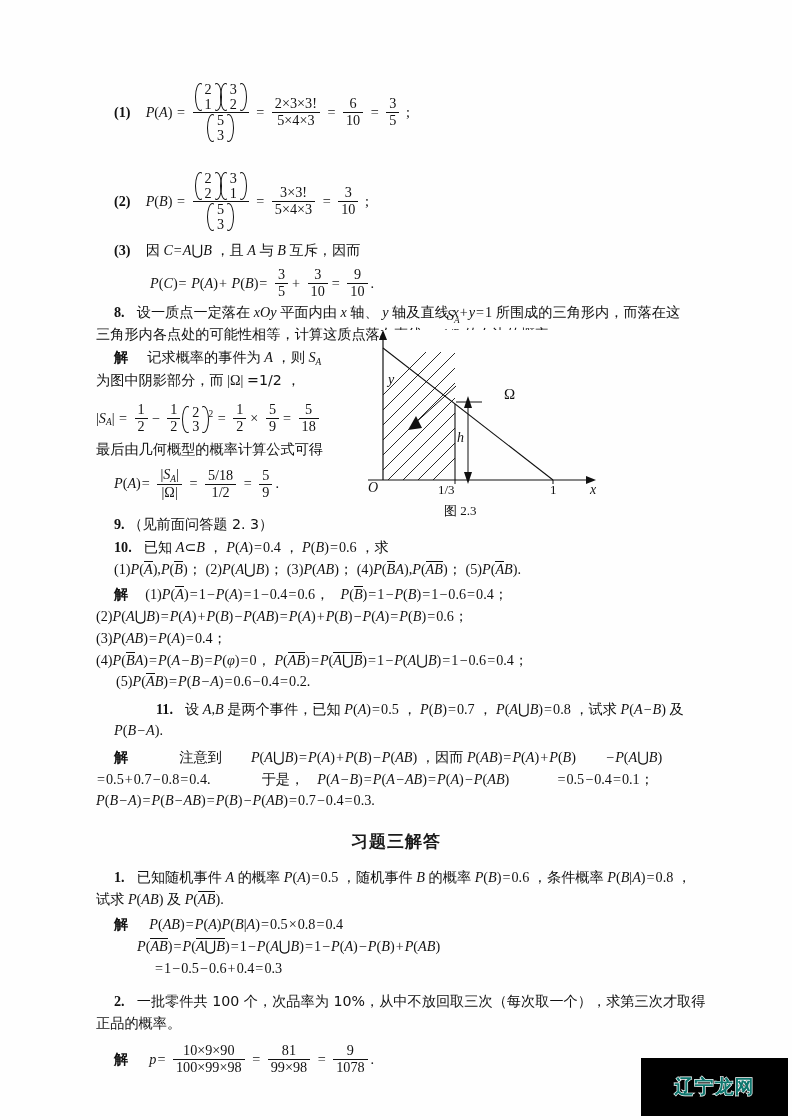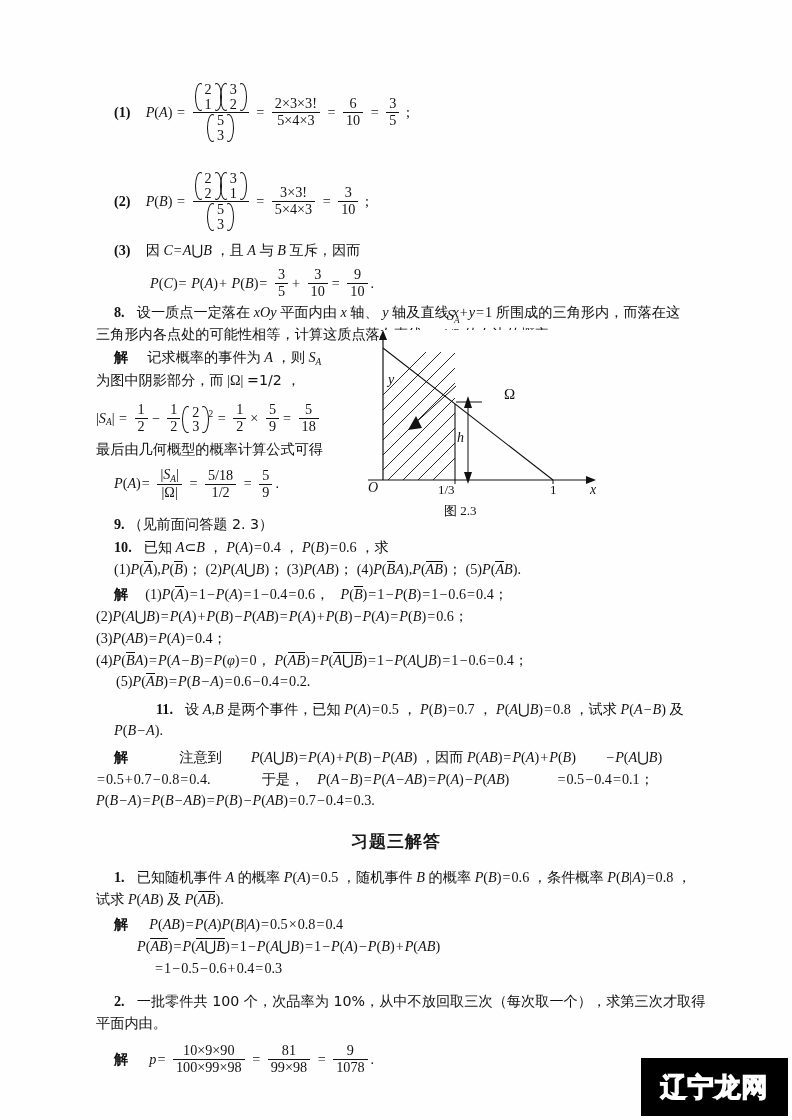--- a/index.html
+++ b/index.html
@@ -47,22 +47,22 @@
 
   
   #figure{position:absolute;}
   .figcap{position:absolute;font-size:12.5px;font-family:"Liberation Serif",serif;}
 
   
   #watermark{position:absolute;background:#000;display:flex;align-items:center;
     justify-content:center;}
   #watermark .wm-text{
     font-family:"DejaVu Sans","Liberation Sans",sans-serif;
-    font-weight:bold;font-size:26px;letter-spacing:1px;
-    color:#ffffff;
+    font-weight:bold;font-size:19px;letter-spacing:1px;
+    color:#0f766e;
     -webkit-text-stroke:1.3px #ffffff;
     paint-order:stroke fill;
   }
 </style>
 </head>
 <body>
 
 <div class="page">
 
   <div class="ln" style="left:114px;top:83px;">
@@ -385,21 +385,21 @@
     <span class="op">=</span><span class="mn">1</span><span class="op">−</span><span class="mn">0.5</span><span class="op">−</span><span class="mn">0.6</span><span class="op">+</span><span class="mn">0.4</span><span class="op">=</span><span class="mn">0.3</span>
   </div>
 
   <div class="ln" style="left:114px;top:992px;text-align:center;">
     <span class="mn num-lbl">2.</span>
     <span style="display:inline-block;width:5px"></span>
     <span class="cn">一批零件共 100 个，次品率为 10%，从中不放回取三次（每次取一个），求第三次才取得</span>
   </div>
 
   <div class="ln" style="left:96px;top:1014px;">
-    <span class="cn">平面内由。</span>
+    <span class="cn">正品的概率。</span>
   </div>
 
   <div class="ln" style="left:114px;top:1044px;">
     <span class="jie">解</span>
     <span style="display:inline-block;width:14px"></span>
     <span class="mi">p</span><span class="op">=</span>
     <span class="frac"><span class="num mn">10×9×90</span><span class="den mn">100×99×98</span></span>
     <span class="op">=</span>
     <span class="frac"><span class="num mn">81</span><span class="den mn">99×98</span></span>
     <span class="op">=</span>

